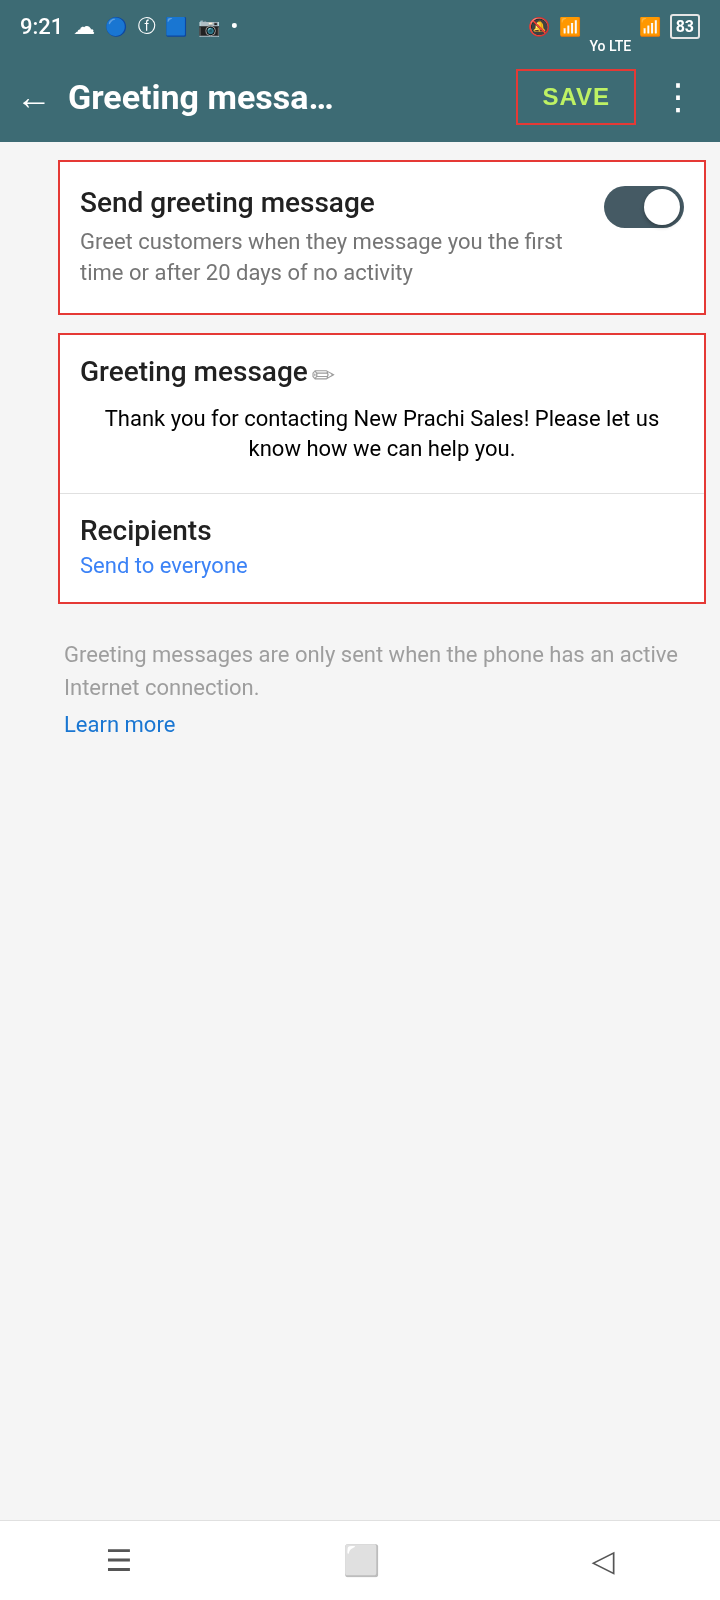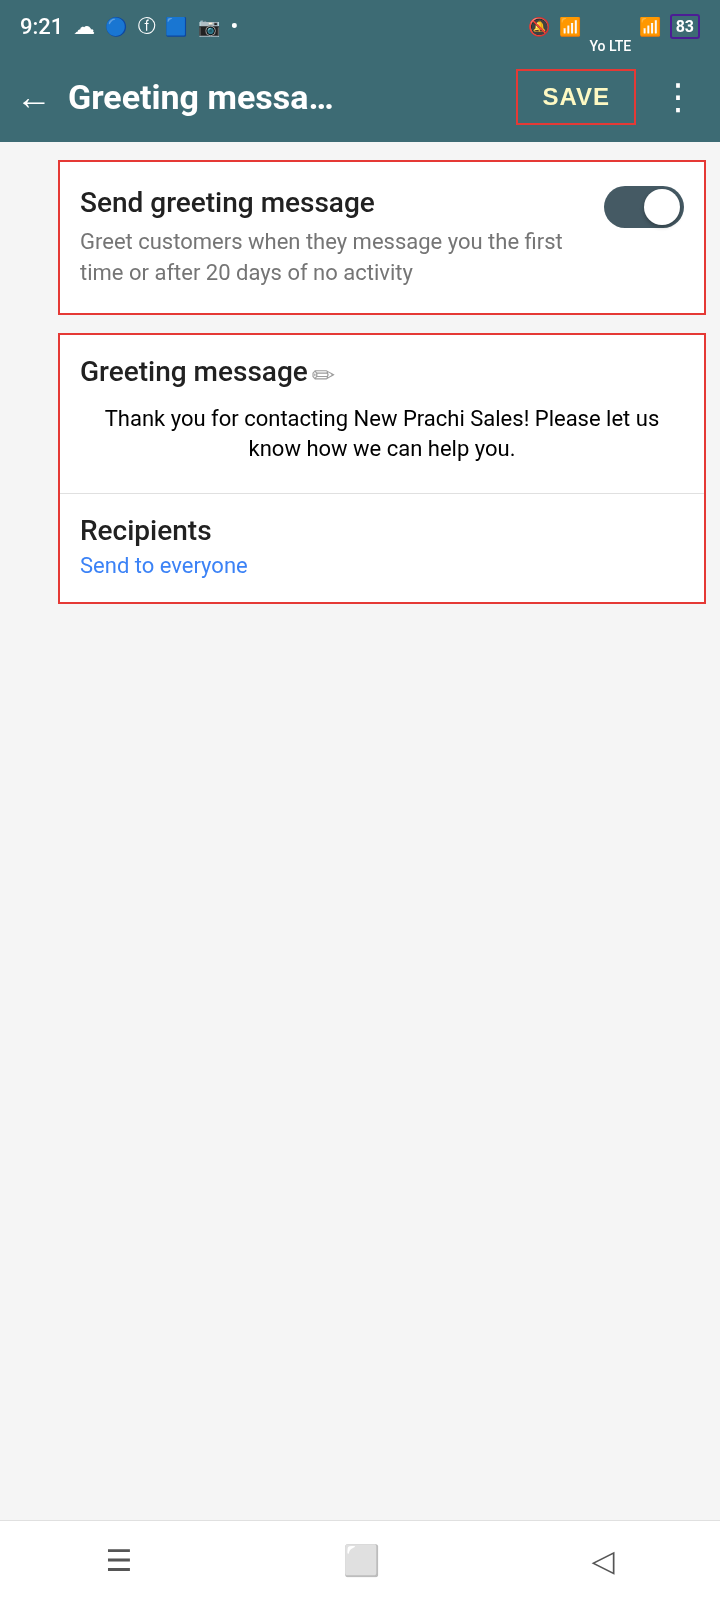--- a/index.html
+++ b/index.html
@@ -30,21 +30,21 @@
       align-items: center;
       gap: 10px;
     }
     .status-bar-right {
       display: flex;
       align-items: center;
       gap: 8px;
       font-size: 18px;
     }
     .battery-icon {
-      border: 2px solid #4c1d95;
+      border: 2px solid #e5e5e5;
       border-radius: 3px;
       padding: 1px 4px;
       font-size: 16px;
       font-weight: bold;
     }
 
     
     .app-bar {
       background: #3d6b74;
       height: 90px;
@@ -62,21 +62,21 @@
     }
     .app-bar-title {
       color: white;
       font-size: 34px;
       font-weight: 700;
       flex: 1;
     }
     .save-button {
       border: 2px solid #e53935;
       background: transparent;
-      color: #fef9c3;
+      color: #bef264;
       font-size: 24px;
       font-weight: 700;
       padding: 12px 24px;
       cursor: pointer;
       letter-spacing: 1px;
     }
     .more-menu {
       color: white;
       font-size: 36px;
       cursor: pointer;
@@ -276,20 +276,24 @@
       <div class="edit-icon">✏</div>
     </div>
     <div class="greeting-msg-text">Thank you for contacting New Prachi Sales! Please let us know how we can help you.</div>
 
     <div class="recipients-divider"></div>
 
     <div class="recipients-title">Recipients</div>
     <div class="recipients-desc">Send to everyone</div>
   </div>
 
+  <div class="footer-note">
+    <span>Greeting messages are only sent when the phone has an active Internet connection.</span>
+    <a class="learn-more-link" href="#">Learn more</a>
+  </div>
 
 </div>
 
 <div class="nav-bar">
   <div class="nav-icon">☰</div>
   <div class="nav-icon">⬜</div>
   <div class="nav-icon">◁</div>
 </div>
 
 </body></html>

